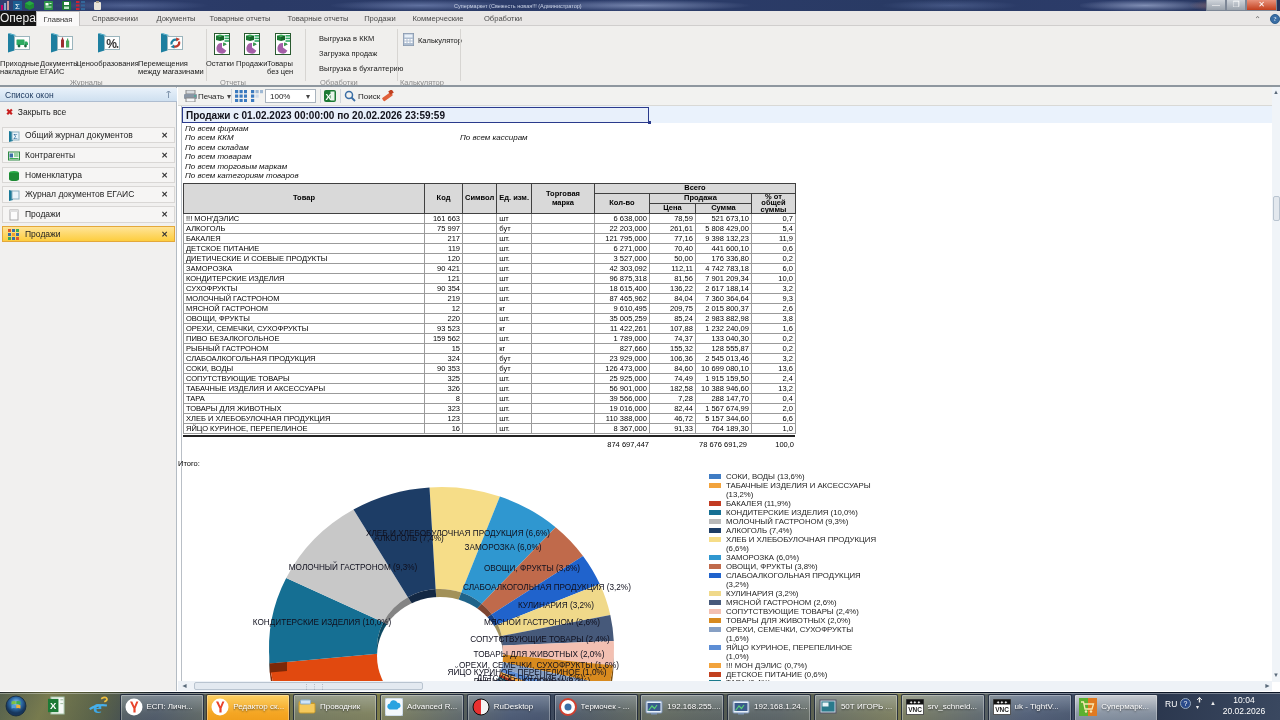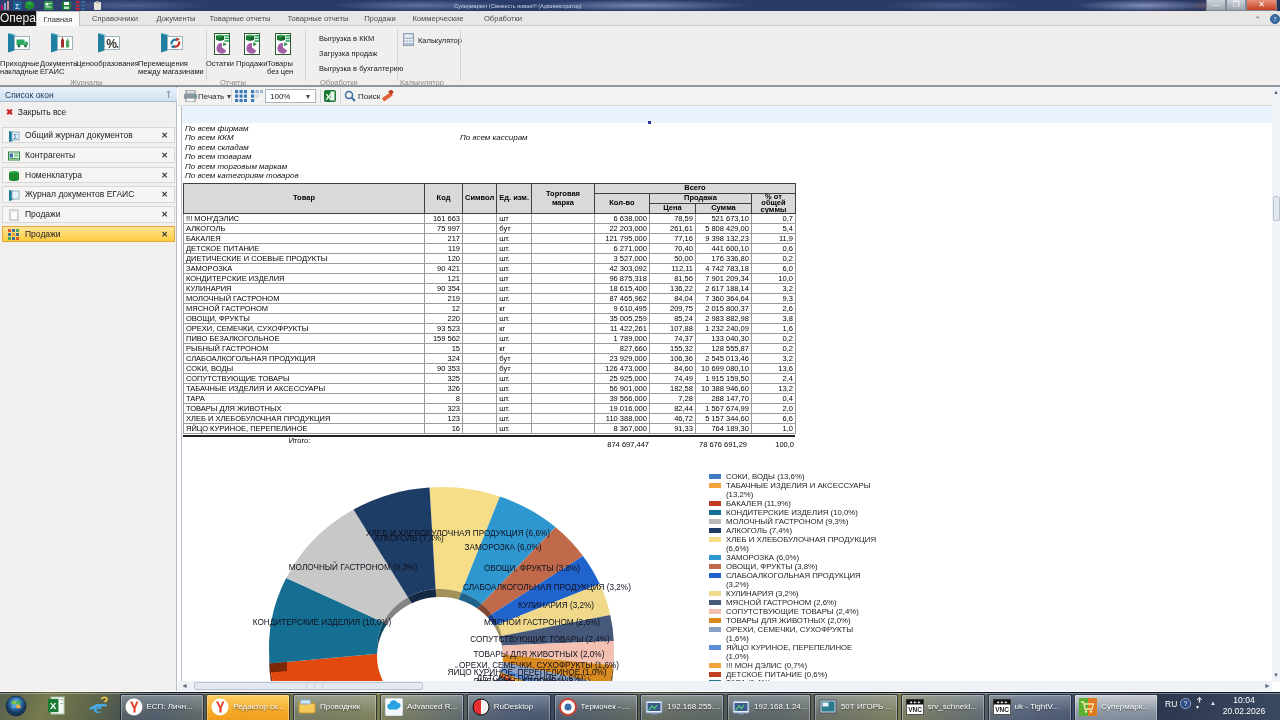--- a/index.html
+++ b/index.html
@@ -345,20 +345,21 @@
       <span style="position:absolute;left:180px;top:5px">Поиск</span>
       <svg style="position:absolute;left:203px;top:3px" width="13" height="12" viewBox="0 0 13 12">
         <rect x="1" y="5" width="11" height="4" rx="1" fill="#e0603a" transform="rotate(-35 6 7)"></rect>
         <rect x="8" y="0" width="4" height="4" fill="#c04020" transform="rotate(-35 10 2)"></rect>
       </svg>
   </div>
 
   <div id="page">
     <div id="pageedge"></div>
     <div style="position:absolute;left:4px;top:0px;width:1090px;height:17px;background:#eaf2fc"></div>
+    <div id="rtitle">Продажи с 01.02.2023 00:00:00 по 20.02.2026 23:59:59</div>
     <div style="position:absolute;left:470px;top:15px;width:3px;height:3px;background:#2a3a8c"></div>
     <div class="ital" style="top:17.5px">По всем фирмам</div>
     <div class="ital" style="top:27px">По всем ККМ</div>
     <div class="ital" style="left:282px;top:27px">По всем кассирам</div>
     <div class="ital" style="top:36.5px">По всем складам</div>
     <div class="ital" style="top:46px">По всем товарам</div>
     <div class="ital" style="top:55.5px">По всем торговым маркам</div>
     <div class="ital" style="top:65px">По всем категориям товаров</div>
 
     <table id="rtable">
@@ -464,21 +465,21 @@
             <td class="r">121</td>
             <td></td>
             <td class="l">шт</td>
             <td></td>
             <td class="r">96 875,318</td>
             <td class="r">81,56</td>
             <td class="r">7 901 209,34</td>
             <td class="r">10,0</td>
           </tr>
           <tr>
-            <td class="l">КУЛИНАРИЯ</td>
+            <td class="l">СУХОФРУКТЫ</td>
             <td class="r">90 354</td>
             <td></td>
             <td class="l">шт.</td>
             <td></td>
             <td class="r">18 615,400</td>
             <td class="r">136,22</td>
             <td class="r">2 617 188,14</td>
             <td class="r">3,2</td>
           </tr>
           <tr>
@@ -631,21 +632,21 @@
             <td class="l">шт.</td>
             <td></td>
             <td class="r">8 367,000</td>
             <td class="r">91,33</td>
             <td class="r">764 189,30</td>
             <td class="r">1,0</td>
           </tr>
       </tbody>
     </table>
     <div style="position:absolute;left:5px;top:329px;width:612px;height:2px;background:#222"></div>
-    <div id="itogo" style="left:0;top:330px;width:243px;text-align:center">Итого:</div>
+    <div id="itogo" style="left:0;top:353px;width:243px;text-align:left">Итого:</div>
     <div id="itogo" style="left:416px;top:334px;width:55px;text-align:right">874 697,447</div>
     <div id="itogo" style="left:517px;top:334px;width:56px;text-align:center">78 676 691,29</div>
     <div id="itogo" style="left:573px;top:334px;width:43px;text-align:right">100,0</div>
 
     <svg width="700" height="241" viewBox="0 334 700 241" style="position:absolute;left:0;top:334px">
         <path d="M436.0 542.0 A172.5 161.0 0 0 1 435.0 559.3 L435.0 568.3 A172.5 161.0 0 0 0 436.0 551.0 Z" fill="#8c6f67"></path>
         <path d="M435.0 559.3 A172.5 161.0 0 0 1 431.3 579.3 L431.3 588.3 A172.5 161.0 0 0 0 435.0 568.3 Z" fill="#7d5011"></path>
         <path d="M431.3 579.3 A172.5 161.0 0 0 1 426.5 594.8 L426.5 603.8 A172.5 161.0 0 0 0 431.3 588.3 Z" fill="#4e5c71"></path>
         <path d="M426.5 594.8 A172.5 161.0 0 0 1 422.6 604.3 L422.6 613.3 A172.5 161.0 0 0 0 426.5 603.8 Z" fill="#35527b"></path>
         <path d="M422.6 604.3 A172.5 161.0 0 0 1 419.5 610.8 L419.5 619.8 A172.5 161.0 0 0 0 422.6 613.3 Z" fill="#8c5e22"></path>

